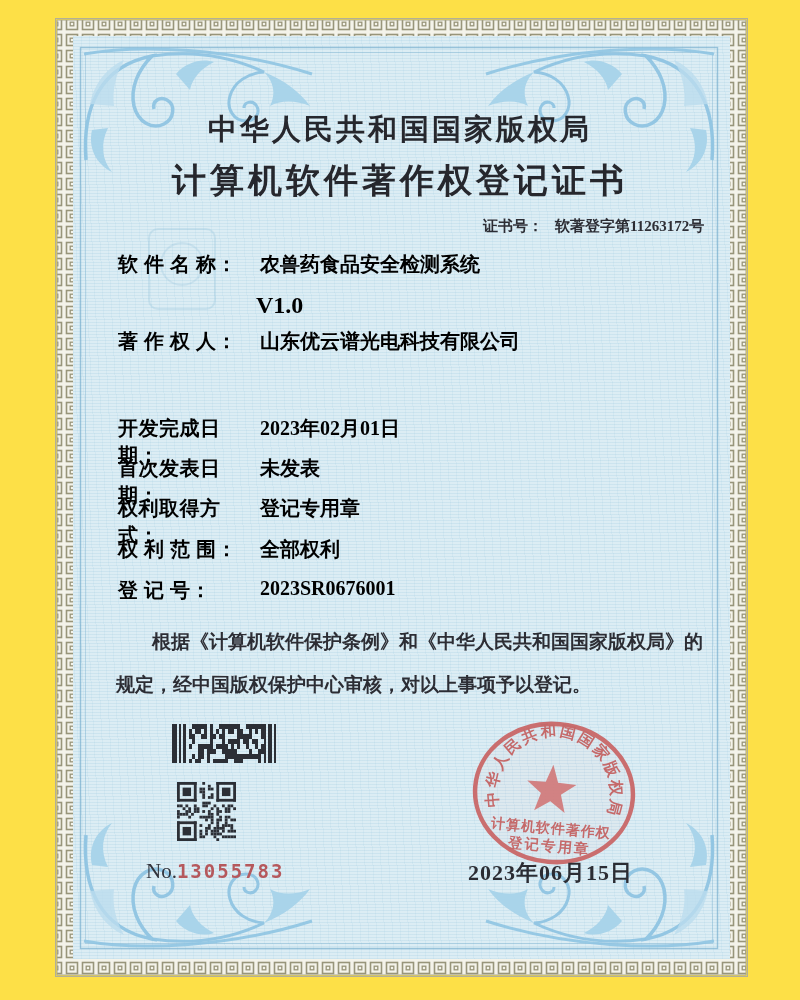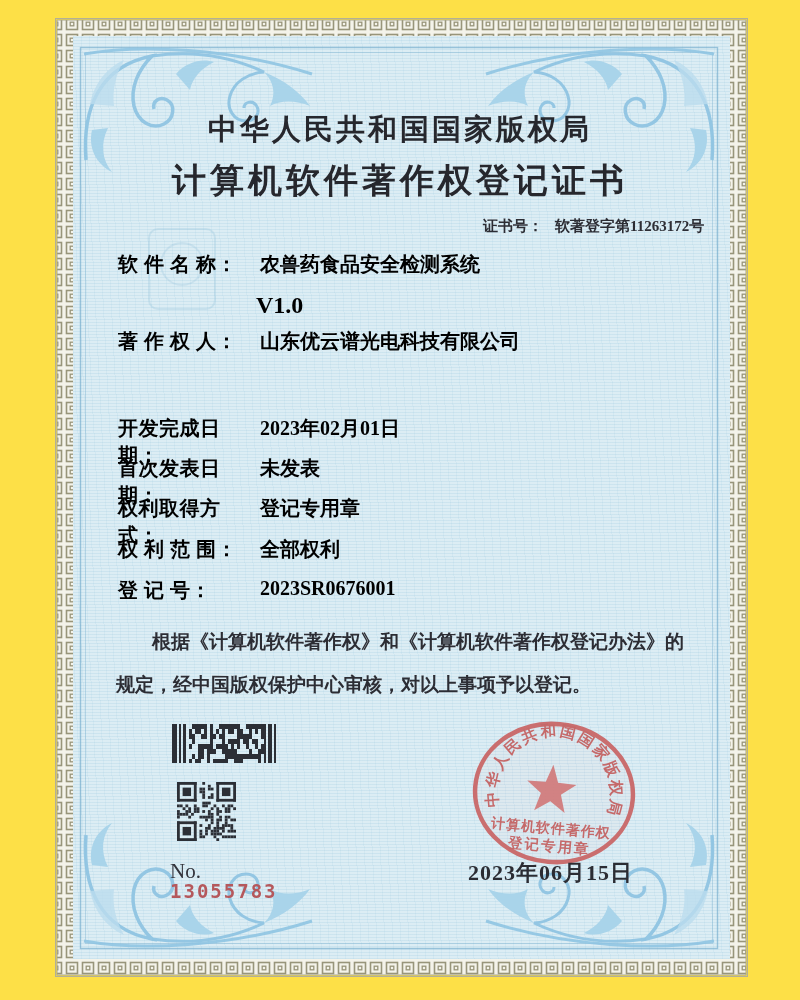--- a/index.html
+++ b/index.html
@@ -24,21 +24,21 @@
   .txt{position:absolute;color:#2c2d34;white-space:nowrap;line-height:1;}
   .title1{left:0;right:0;text-align:center;top:115px;font-size:29px;font-weight:700;letter-spacing:3px;color:#26272d;}
   .title2{left:0;right:0;text-align:center;top:164px;font-size:34px;font-weight:700;letter-spacing:4px;color:#26272d;}
   .certno{left:483px;top:219px;font-size:15px;font-weight:700;display:flex;justify-content:space-between;}
   .certno .v{margin-left:12px;}
   .frow{position:absolute;left:118px;display:flex;font-size:20px;font-weight:700;justify-content:flex-end;}
   .frow .lab{width:138px;letter-spacing:0.5px;}
   .frow .val{margin-left:4px;}
   .v2line{position:absolute;left:256px;top:292px;font-size:24px;font-weight:700;}
   .stmt{font-size:19px;font-weight:600;color:#2c2d34;}
-  .serial{left:170px;top:861px;display:flex;align-items:baseline;flex-direction:column;}
+  .serial{left:146px;top:861px;display:flex;align-items:baseline;}
   .serial .no{font-size:21px;color:#33343c;}
   .serial .num{margin-left:0;font-family:"DejaVu Sans Mono","Liberation Mono",monospace;
     font-size:19px;font-weight:700;letter-spacing:2px;color:#b5585c;}
   .issuedate{left:468px;top:862px;font-size:22px;font-weight:700;letter-spacing:1px;color:#2b2c33;text-align:right;}
 </style>
 </head>
 <body>
 
 <div class="page">
 
@@ -117,21 +117,21 @@
   <div class="frow" style="top:536px">
     <span class="lab">权 利 范 围：</span>
     <span class="val">全部权利</span>
   </div>
 
   <div class="frow" style="top:577px">
     <span class="lab">登  记  号：</span>
     <span class="val">2023SR0676001</span>
   </div>
 
-  <div class="txt stmt" style="left:152px;top:632px">根据《计算机软件著作权》和《计算机软件著作权登记办法》的</div>
+  <div class="txt stmt" style="left:152px;top:632px">根据《计算机软件保护条例》和《中华人民共和国国家版权局》的</div>
   <div class="txt stmt" style="left:116px;top:675px">规定，经中国版权保护中心审核，对以上事项予以登记。</div>
 
   <svg class="deco" style="left:172px;top:724px" width="106" height="39">
       <rect x="0" y="0" width="5" height="39" fill="#2c2f36"></rect>
       <rect x="7" y="0" width="2" height="39" fill="#2c2f36"></rect>
       <rect x="11" y="0" width="3" height="39" fill="#2c2f36"></rect>
       <rect x="17" y="5" width="3" height="5" fill="#2c2f36"></rect>
       <rect x="17" y="10" width="3" height="5" fill="#2c2f36"></rect>
       <rect x="17" y="20" width="3" height="5" fill="#2c2f36"></rect>
       <rect x="17" y="35" width="3" height="5" fill="#2c2f36"></rect>

